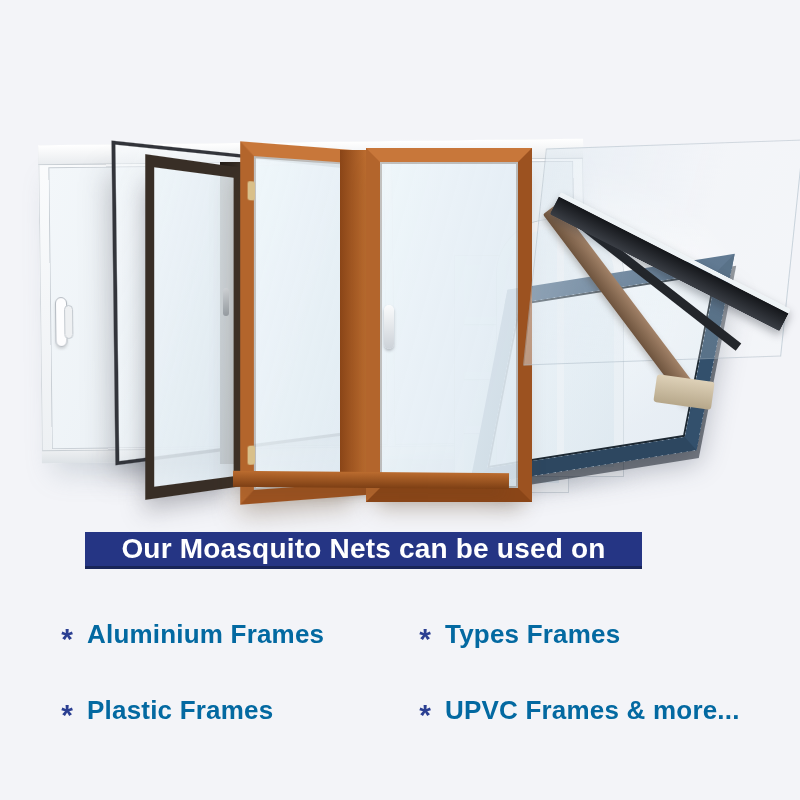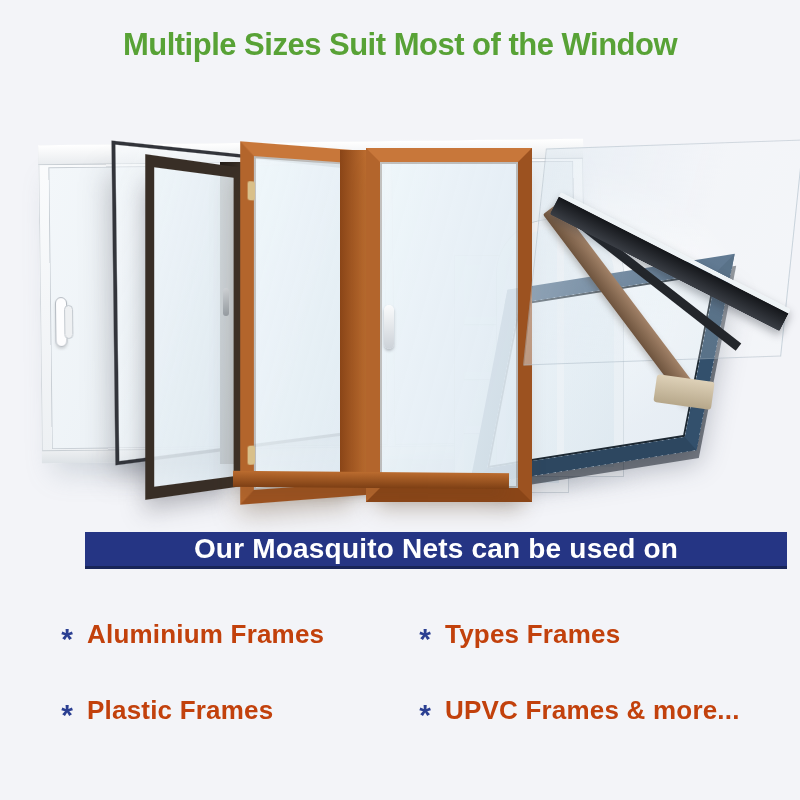--- a/index.html
+++ b/index.html
@@ -109,42 +109,41 @@
   .roof-cap{left:620px;top:250px;width:58px;height:28px;border-radius:3px;
     background:linear-gradient(#ded1b8,#b6a78a);transform:rotate(8deg);}
   .roof-arm-mid{left:525px;top:74px;width:230px;height:9px;background:#23262b;
     transform:rotate(38deg);transform-origin:0 0;}
   .roof-arm-dark{left:526px;top:64px;width:258px;height:20px;border-radius:2px;
     background:linear-gradient(#14161a,#3a3e45);border-top:5px solid #eef3f6;
     transform:rotate(27deg);transform-origin:0 0;
     box-shadow:2px 4px 8px rgba(40,45,55,.35);}
   
   .banner{
-    position:absolute;left:85px;top:532px;width:702px;height:34px;
+    position:absolute;left:85px;top:532px;width:557px;height:34px;
     background:#253584;border-bottom:3px solid #182559;
     display:flex;align-items:center;justify-content:center;
     color:#ffffff;font-size:28px;font-weight:700;letter-spacing:0.2px;white-space:nowrap;
   }
   
   .features{
     position:absolute;left:47px;top:618px;width:720px;margin:0;padding:0;list-style:none;
     display:grid;grid-template-columns:358px 1fr;row-gap:44px;
   }
   .feature{display:flex;align-items:center;height:32px;}
   .bullet{
     width:40px;text-align:center;flex:0 0 40px;
     color:#2b3f92;font-size:30px;font-weight:700;transform:translateY(5px);
   }
-  .label{color:#c2410c;font-size:26px;font-weight:700;letter-spacing:0.2px;white-space:nowrap;}
+  .label{color:#0369a1;font-size:26px;font-weight:700;letter-spacing:0.2px;white-space:nowrap;}
 </style>
 </head>
 <body>
 
 <h1 class="heading">
-  <span class="line">Multiple Sizes Suit Most of the Window</span>
 </h1>
 
 <div class="stage" role="img" aria-label="Assorted open window frames: white sliding window, dark aluminium casement, wooden double casement, white grid window, white arched window, blue tilted frame and an open roof window">
   <div class="glow"></div>
   <div class="floor-shadow"></div>
   <div class="floor-shadow-wood"></div>
 
   <div class="win-white">
     <div class="glass"></div>
     <div class="top-rail"></div>

